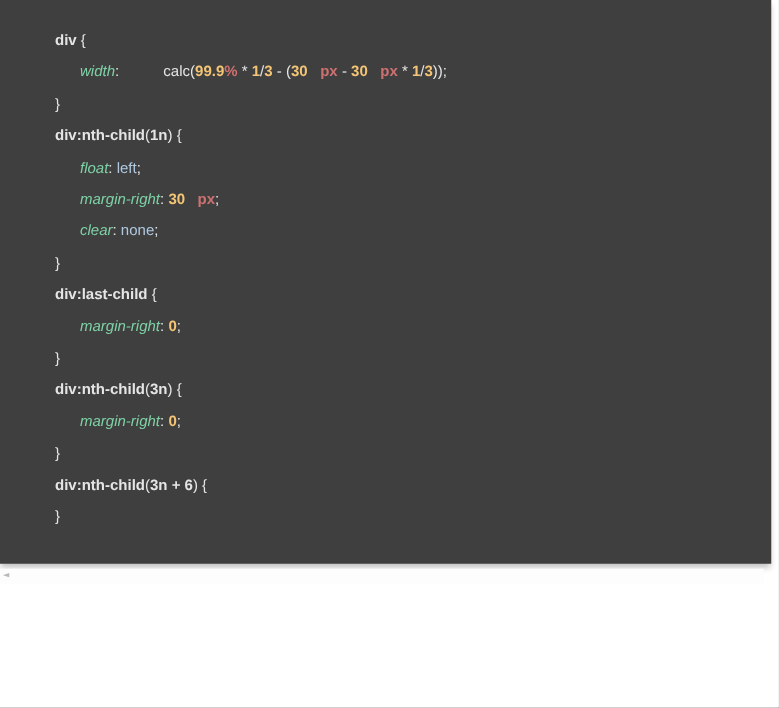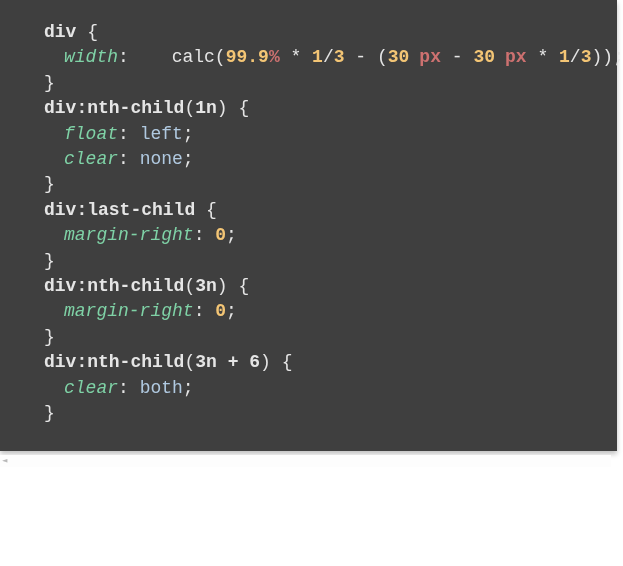--- a/index.html
+++ b/index.html
@@ -6,22 +6,22 @@
     margin: 0;
     padding: 0;
     background: #ffffff;
     width: 623px;
     height: 566px;
   }
   .code-block {
     background: #3f3f3f;
     margin: 0 6px 0 0;
     padding: 20px 18px 24px 44px;
-    font-family: Liberation Mono, monospace;
-    font-size: 18px;
+    font-family: Liberation Sans, sans-serif;
+    font-size: 12px;
     line-height: 25.4px;
     color: #e5e5e5;
     box-shadow: 0 3px 5px rgba(0,0,0,0.25);
   }
   .scroll-handle {
     height: 12px;
     background: #fdfdfd;
     margin: 4px 12px 0 0;
     position: relative;
   }
@@ -50,28 +50,28 @@
 </style>
 </head>
 <body>
 
 <div class="code-block">
   <div class="line"><span class="tok-sel">div</span><span class="tok-punct"> {</span></div>
   <div class="line"><span class="indent"></span><span class="tok-prop">width</span><span class="tok-colon">: </span><span class="tok-func">calc</span><span class="tok-punct">(</span><span class="tok-num">99.9</span><span class="tok-pct">%</span><span class="tok-op"> * </span><span class="tok-num">1</span><span class="tok-punct">/</span><span class="tok-num">3</span><span class="tok-op"> - </span><span class="tok-punct">(</span><span class="tok-num">30</span><span class="tok-unit">px</span><span class="tok-op"> - </span><span class="tok-num">30</span><span class="tok-unit">px</span><span class="tok-op"> * </span><span class="tok-num">1</span><span class="tok-punct">/</span><span class="tok-num">3</span><span class="tok-punct">)</span><span class="tok-punct">)</span><span class="tok-punct">;</span></div>
   <div class="line"><span class="tok-punct">}</span></div>
   <div class="line"><span class="tok-sel">div</span><span class="tok-sel">:nth-child</span><span class="tok-punct">(</span><span class="tok-sel">1n</span><span class="tok-punct">)</span><span class="tok-punct"> {</span></div>
   <div class="line"><span class="indent"></span><span class="tok-prop">float</span><span class="tok-colon">: </span><span class="tok-val">left</span><span class="tok-punct">;</span></div>
+  <div class="line"><span class="indent"></span><span class="tok-prop">margin-right</span><span class="tok-colon">: </span><span class="tok-num">30</span><span class="tok-unit">px</span><span class="tok-punct">;</span></div>
   <div class="line"><span class="indent"></span><span class="tok-prop">clear</span><span class="tok-colon">: </span><span class="tok-val">none</span><span class="tok-punct">;</span></div>
   <div class="line"><span class="tok-punct">}</span></div>
   <div class="line"><span class="tok-sel">div</span><span class="tok-sel">:last-child</span><span class="tok-punct"> {</span></div>
   <div class="line"><span class="indent"></span><span class="tok-prop">margin-right</span><span class="tok-colon">: </span><span class="tok-num">0</span><span class="tok-punct">;</span></div>
   <div class="line"><span class="tok-punct">}</span></div>
   <div class="line"><span class="tok-sel">div</span><span class="tok-sel">:nth-child</span><span class="tok-punct">(</span><span class="tok-sel">3n</span><span class="tok-punct">)</span><span class="tok-punct"> {</span></div>
   <div class="line"><span class="indent"></span><span class="tok-prop">margin-right</span><span class="tok-colon">: </span><span class="tok-num">0</span><span class="tok-punct">;</span></div>
   <div class="line"><span class="tok-punct">}</span></div>
   <div class="line"><span class="tok-sel">div</span><span class="tok-sel">:nth-child</span><span class="tok-punct">(</span><span class="tok-sel">3n + 6</span><span class="tok-punct">)</span><span class="tok-punct"> {</span></div>
-  <div class="line"><span class="indent"></span><span class="tok-prop">clear</span><span class="tok-colon">: </span><span class="tok-val">both</span><span class="tok-punct">;</span></div>
   <div class="line"><span class="tok-punct">}</span></div>
 </div>
 
 <div class="scroll-handle">
   <span class="grip">◄</span>
 </div>
 
 </body></html>

